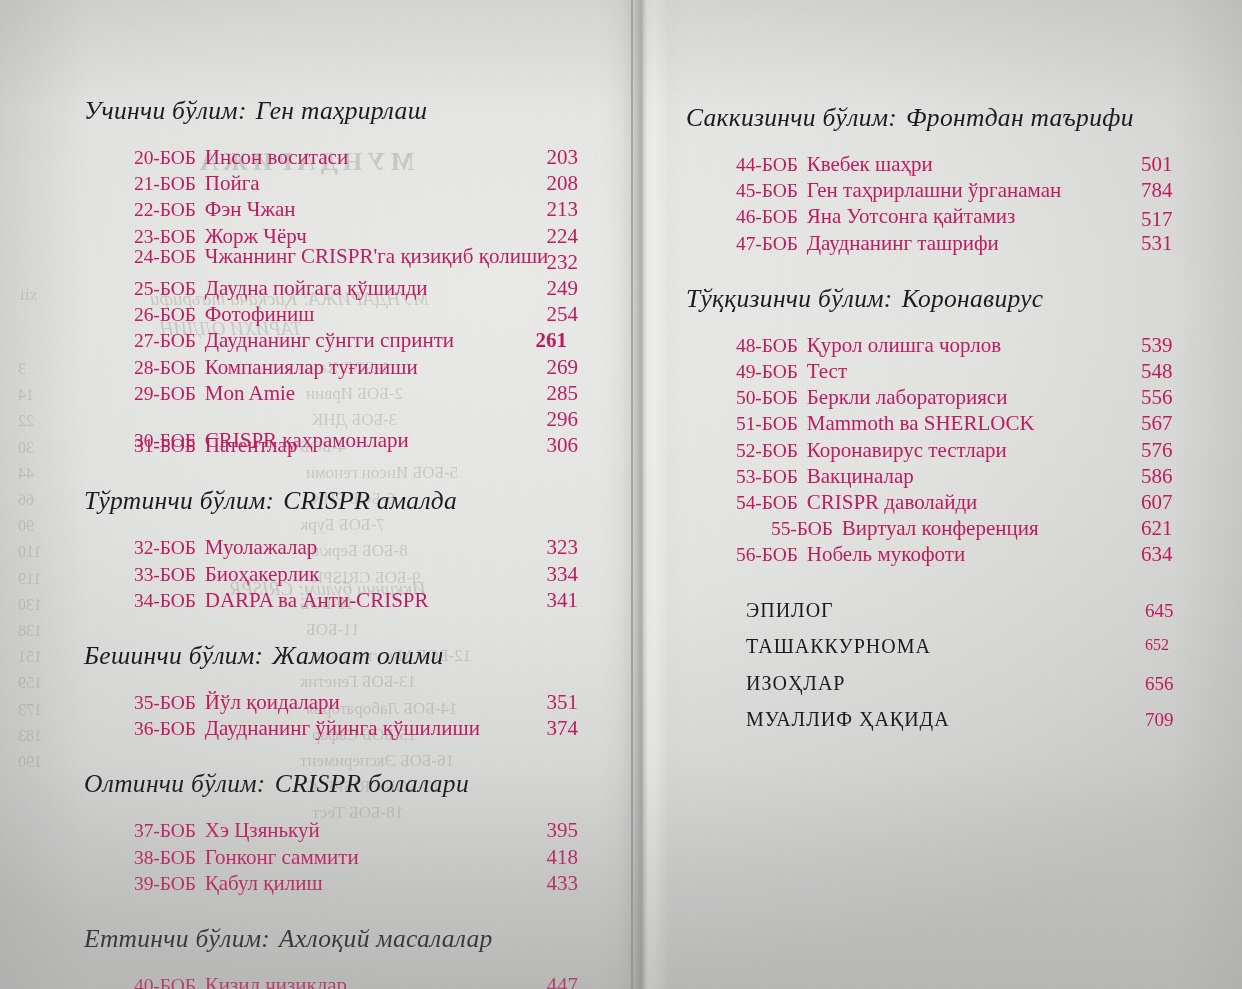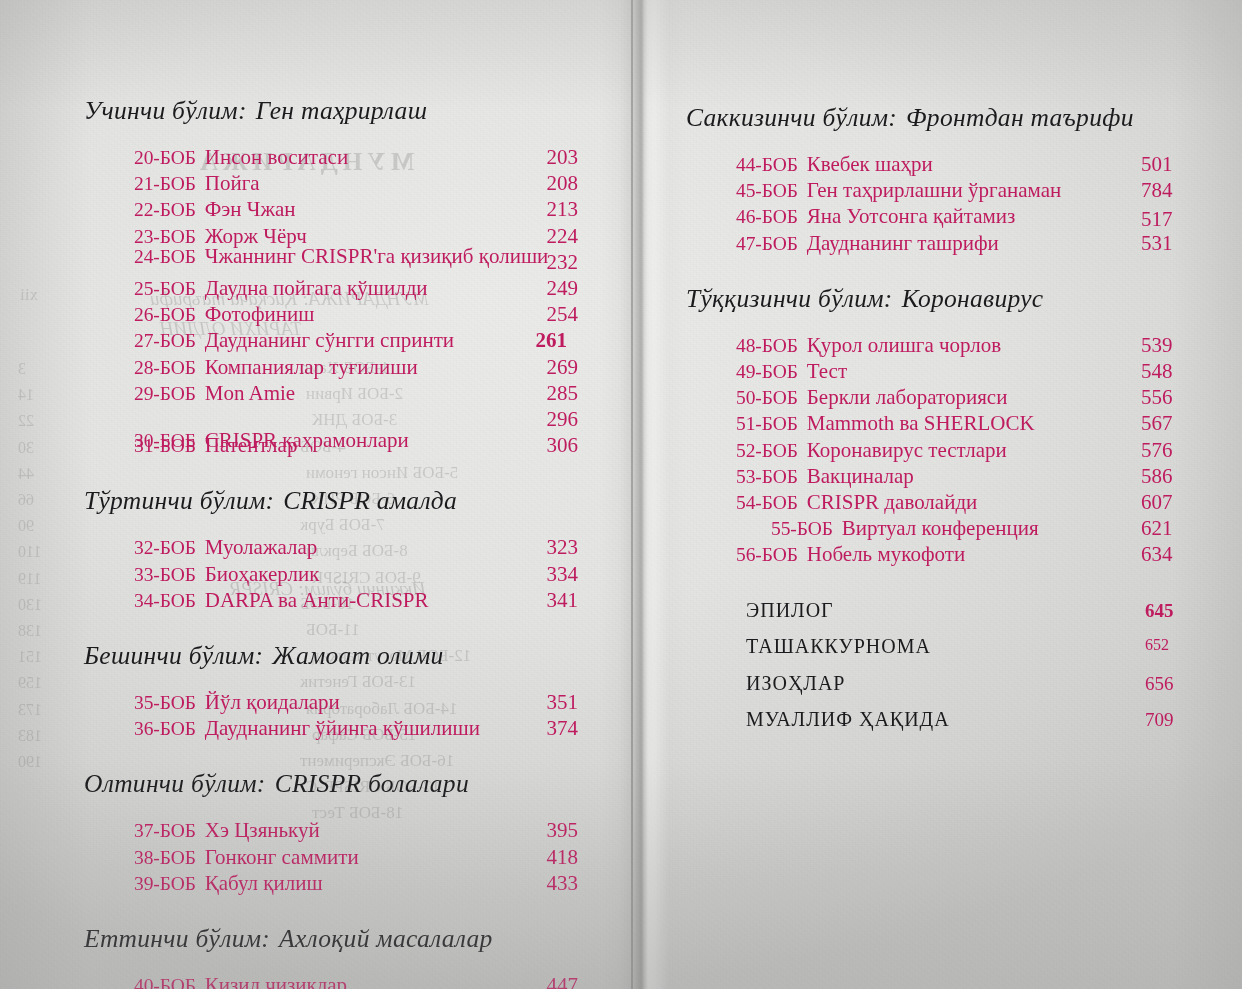--- a/index.html
+++ b/index.html
@@ -288,21 +288,21 @@
       <div class="pnum" style="top: 437.6px; left: 1141px;">576</div>
       <div class="entry" style="left: 736px; top: 463.8px;"><span class="ch-no">53-БОБ</span><span class="ch-title">Вакциналар</span></div>
       <div class="pnum" style="top: 463.8px; left: 1141px;">586</div>
       <div class="entry" style="left: 736px; top: 490px;"><span class="ch-no">54-БОБ</span><span class="ch-title">CRISPR даволайди</span></div>
       <div class="pnum" style="top: 490px; left: 1141px;">607</div>
       <div class="entry" style="left: 732px; top: 516.2px; margin-left: 39px;"><span class="ch-no">55-БОБ</span><span class="ch-title">Виртуал конференция</span></div>
       <div class="pnum" style="top: 516.2px; left: 1141px;">621</div>
       <div class="entry" style="left: 736px; top: 542.4px;"><span class="ch-no">56-БОБ</span><span class="ch-title">Нобель мукофоти</span></div>
       <div class="pnum" style="top: 542.4px; left: 1141px;">634</div>
       <div class="backmatter" style="left: 746px; top: 598.6px;">ЭПИЛОГ</div>
-      <div class="pnum" style="left: 1145px; top: 599.6px; font-size: 19px; font-weight: bold;">645</div>
+      <div class="pnum" style="left: 1145px; top: 599.6px; font-size: 19px;">645</div>
       <div class="backmatter" style="left: 746px; top: 635.1px;">ТАШАККУРНОМА</div>
       <div class="pnum" style="left: 1145px; top: 636.1px; font-size: 16px;">652</div>
       <div class="backmatter" style="left: 746px; top: 671.6px;">ИЗОҲЛАР</div>
       <div class="pnum" style="left: 1145px; top: 672.6px; font-size: 19px;">656</div>
       <div class="backmatter" style="left: 746px; top: 708.1px;">МУАЛЛИФ ҲАҚИДА</div>
       <div class="pnum" style="left: 1145px; top: 709.1px; font-size: 19px;">709</div>
     </div>
 
   <div class="vignette-top"></div>
   <div class="vignette-bottom"></div>

